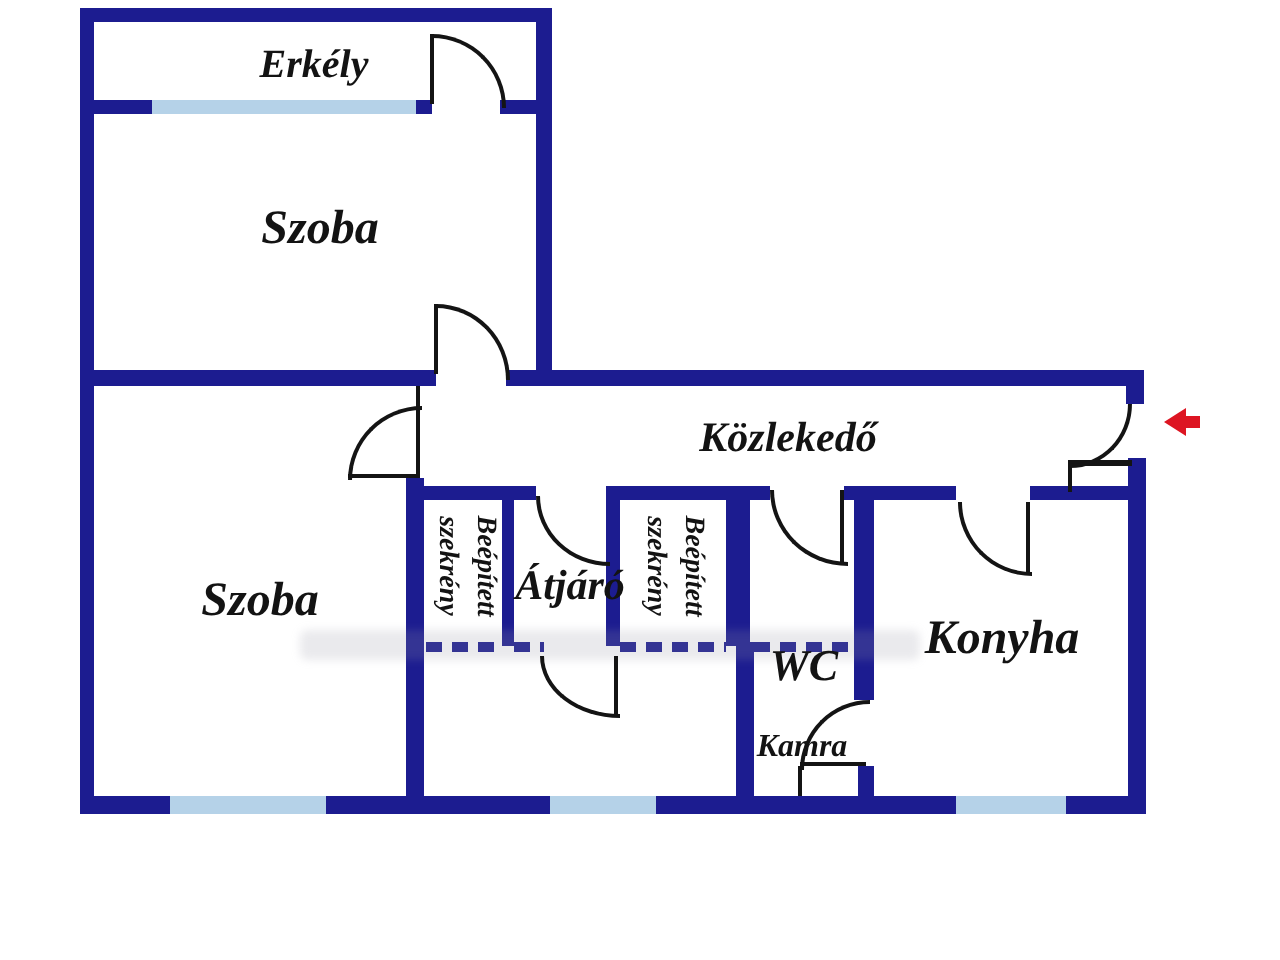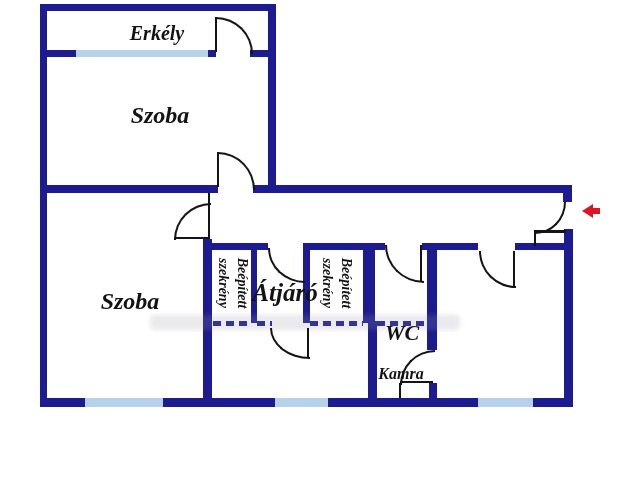--- a/index.html
+++ b/index.html
@@ -93,23 +93,25 @@
   <div class="arc bl" style="left:385px;top:245px;width:37px;height:36px;"></div>
   <div class="arc bl" style="left:479px;top:251px;width:35px;height:35px;"></div>
   <div class="arc bl" style="left:270px;top:328px;width:38px;height:29px;"></div>
   <div class="arc tl" style="left:400px;top:350px;width:33px;height:33px;"></div>
 
   <div class="arrow-head" style="left:582px;top:204px;"></div>
   <div class="arrow-tail" style="left:592px;top:208px;width:8px;height:6px;"></div>
 
   <div class="lbl" style="left:157px;top:33px;font-size:20px;">Erkély</div>
   <div class="lbl" style="left:160px;top:115px;font-size:24px;">Szoba</div>
+  <div class="lbl" style="left:394px;top:219px;font-size:21px;">Közlekedő</div>
   <div class="lbl" style="left:130px;top:301px;font-size:24px;">Szoba</div>
-  <div class="lbl" style="left:285px;top:293px;font-size:25px;">Átjáró</div>
+  <div class="lbl" style="left:285px;top:293px;font-size:21px;">Átjáró</div>
   <div class="lbl" style="left:402px;top:295px;font-size:22px;margin-top:38px;">WC</div>
+  <div class="lbl" style="left:501px;top:320px;font-size:24px;">Konyha</div>
   <div class="lbl" style="left:401px;top:338px;font-size:16px;margin-top:36px;">Kamra</div>
 
   <div class="lbl rot" style="left:232px;top:283px;font-size:14px;">
     <span>Beépített</span><br>
     <span>szekrény</span>
   </div>
   <div class="lbl rot" style="left:336px;top:283px;font-size:14px;">
     <span>Beépített</span><br>
     <span>szekrény</span>
   </div>

